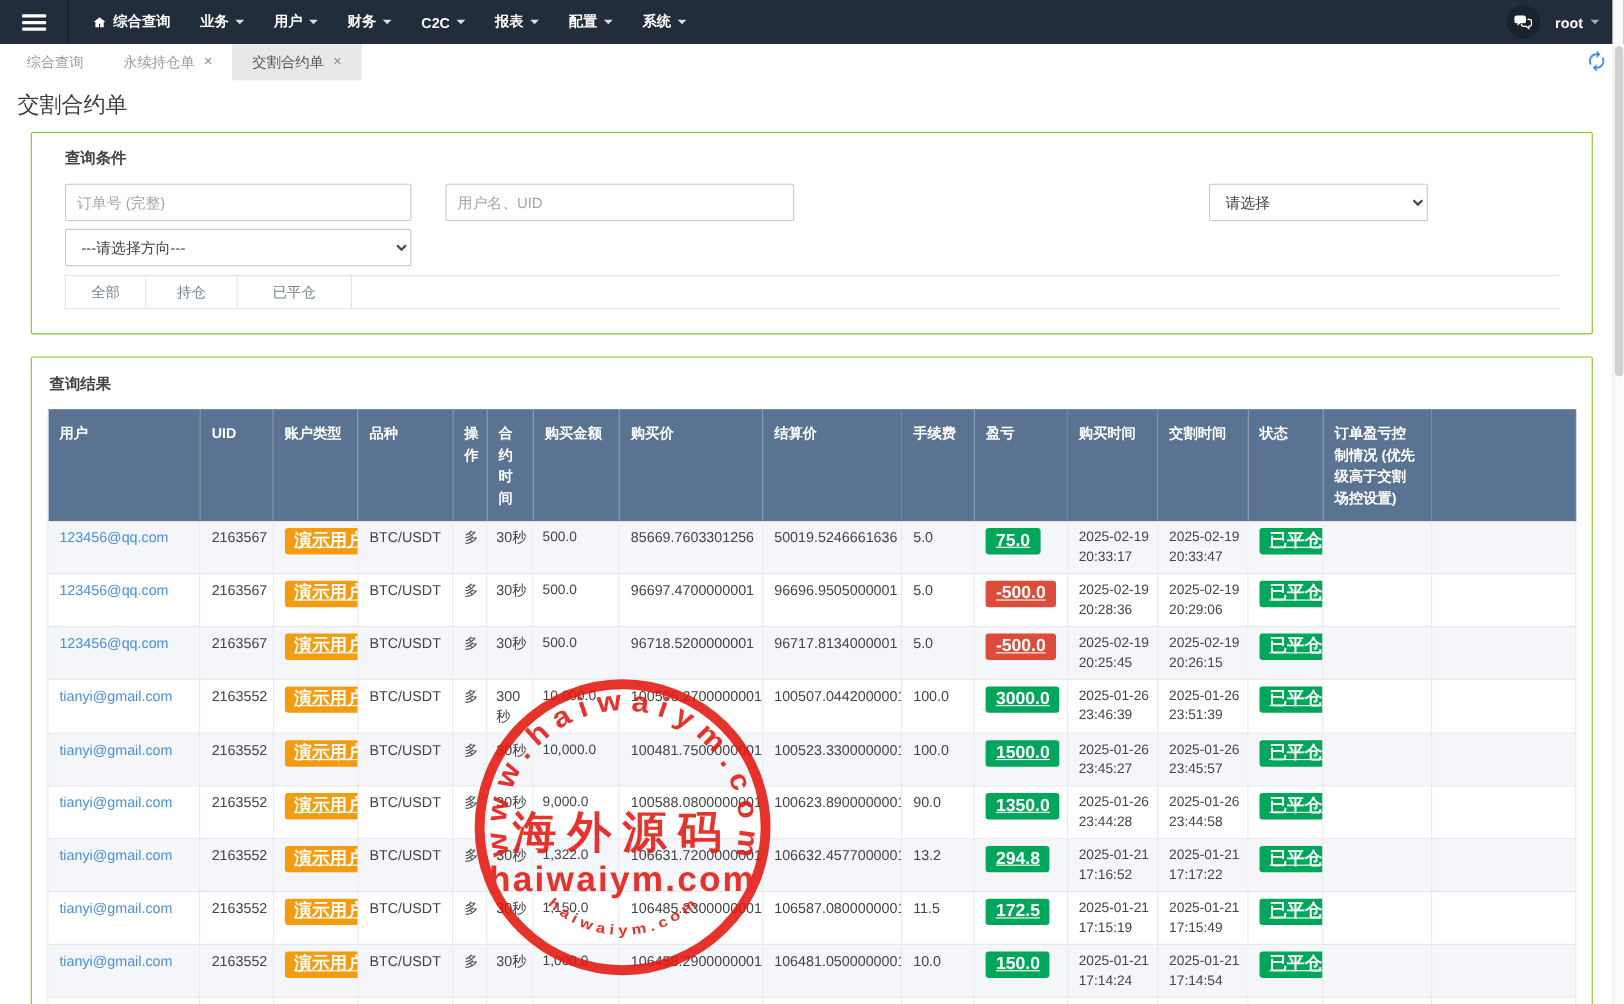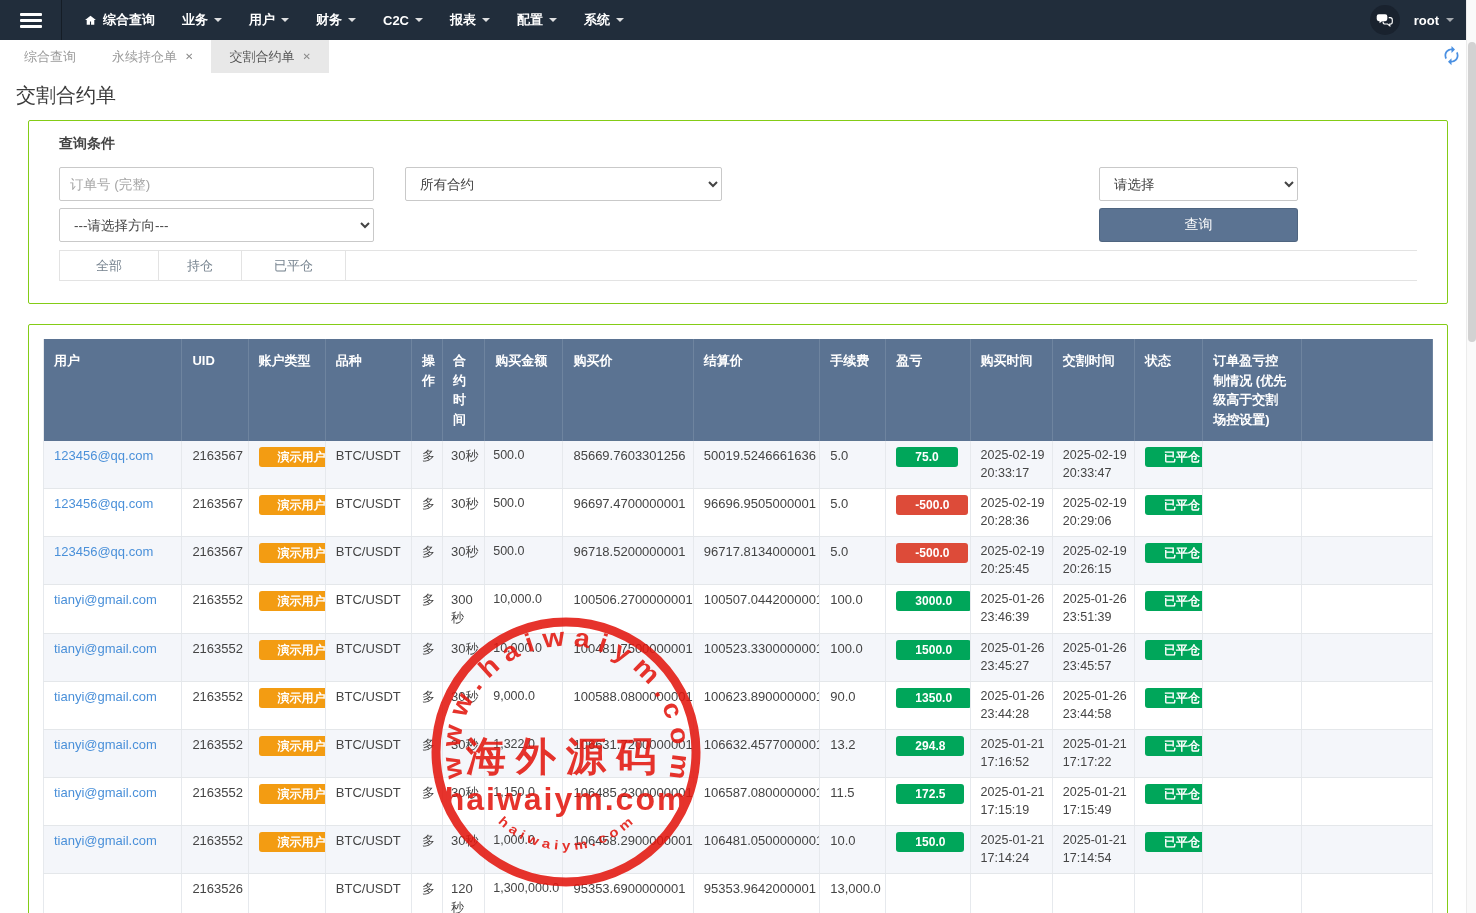--- a/index.html
+++ b/index.html
@@ -40,34 +40,34 @@
   .panel-title{font-size:14px;font-weight:bold;color:#444;}
   .query-panel{padding:14px 30px 22px;}
   .query-panel .panel-title{margin-bottom:14px;}
   .query-grid{display:grid;grid-template-columns:315px 317px 315px 199px;column-gap:31px;row-gap:7px;}
   .query-grid input,.query-grid select{height:34px;border:1px solid #c9c9c9;border-radius:2px;padding:0 10px;font-size:13.5px;color:#444;width:100%;background:#fff;font-family:inherit;outline:none;}
   .query-grid input::placeholder{color:#a5a5a5;}
   .search-btn{grid-column:4;height:34px;background:var(--accent);color:#fff;border:1px solid rgba(0,0,0,.12);border-radius:3px;font-size:14px;cursor:pointer;font-family:inherit;}
   .filter-tabs{margin-top:8px;display:flex;border-top:1px solid #e3e3e3;border-bottom:1px solid #e3e3e3;height:31px;}
   .filter-tab{border-right:1px solid #e3e3e3;font-size:13px;color:#76838f;display:flex;align-items:center;justify-content:center;cursor:pointer;}
   .filter-tab:first-child{border-left:1px solid #e3e3e3;}
-  .filter-tab[data-idx="0"]{width:100px;} .filter-tab[data-idx="1"]{width:83px;} .filter-tab[data-idx="2"]{width:104px;}
+  .filter-tab[data-idx="0"]{width:74px;} .filter-tab[data-idx="1"]{width:83px;} .filter-tab[data-idx="2"]{width:104px;}
 
   
   .results-panel{margin-top:20px;padding:14px 14px 0;}
   .results-panel .panel-title{margin:2px 0 13px 2px;}
   table{width:100%;border-collapse:collapse;table-layout:fixed;font-size:13px;border-left:1px solid #e6e9ed;border-right:1px solid #e6e9ed;}
   th{background:var(--accent);color:#fff;font-weight:bold;text-align:left;vertical-align:top;padding:12px 10px;line-height:1.5;border-right:1px solid rgba(255,255,255,.12);font-size:13px;}
   td{padding:6px 10px;vertical-align:top;border-right:1px solid #e6e9ed;border-bottom:1px solid #e4e7ea;line-height:1.4;white-space:nowrap;overflow:hidden;color:#444;}
   td:nth-child(6){padding-right:2px;padding-left:8px;white-space:normal;}
   td:nth-child(7){padding-left:8px;padding-right:2px;font-size:12.5px;}
   td:nth-child(12),td:nth-child(13){font-size:12.5px;}
   tbody tr:nth-child(odd){background:var(--zebra);}
   a.user-link{color:var(--link);text-decoration:none;cursor:pointer;}
-  .badge{display:inline-block;padding:4px 19px;border-radius:3px;color:#fff;font-size:12px;font-weight:bold;line-height:1;white-space:nowrap;}
+  .badge{display:inline-block;padding:4px 9px;border-radius:3px;color:#fff;font-size:16px;font-weight:bold;line-height:1;white-space:nowrap;text-decoration:underline;}
   .badge:empty{min-width:40px;height:20px;}
   .badge.orange{background:var(--orange);} .badge.green{background:var(--green);} .badge.red{background:var(--red);}
 
   
   .stamp{position:absolute;left:426px;top:612px;z-index:50;pointer-events:none;opacity:.88;}
 
   
   .scrollbar{position:absolute;top:0;right:0;width:10px;height:913px;background:#fafafa;border-left:1px solid #ececec;z-index:60;}
   .scrollbar .thumb{position:absolute;top:42px;left:1px;width:8px;height:300px;background:#d2d2d2;border-radius:4px;}
 </style>
@@ -153,34 +153,34 @@
         <path d="M12 6v3l4-4-4-4v3c-4.42 0-8 3.58-8 8 0 1.57.46 3.03 1.24 4.26L6.7 14.8A5.87 5.87 0 0 1 6 12c0-3.31 2.69-6 6-6zm6.76 1.74L17.3 9.2c.44.84.7 1.79.7 2.8 0 3.31-2.69 6-6 6v-3l-4 4 4 4v-3c4.42 0 8-3.58 8-8 0-1.57-.46-3.03-1.24-4.26z"></path>
       </svg>
   </button>
 
   <h1 class="page-title">交割合约单</h1>
 
   <section class="panel query-panel">
     <div class="panel-title">查询条件</div>
     <div class="query-grid">
       <input type="text" placeholder="订单号 (完整)" style="">
-      <select><option>所有合约</option></select>
+      <input type="text" placeholder="用户名、UID" style="">
       <span></span>
       <select><option>请选择</option></select>
       <select><option>---请选择方向---</option></select>
-      <button class="search-btn">查询</button>
     </div>
     <div class="filter-tabs" id="filter-tabs">
         <div class="filter-tab" data-idx="0">全部</div>
         <div class="filter-tab" data-idx="1">持仓</div>
         <div class="filter-tab" data-idx="2">已平仓</div>
       </div>
   </section>
 
   <section class="panel results-panel">
+    <div class="panel-title">查询结果</div>
     <table>
       <colgroup id="cols">
           <col style="width:138px">
           <col style="width:66px">
           <col style="width:77px">
           <col style="width:86px">
           <col style="width:31px">
           <col style="width:42px">
           <col style="width:78px">
           <col style="width:130px">

